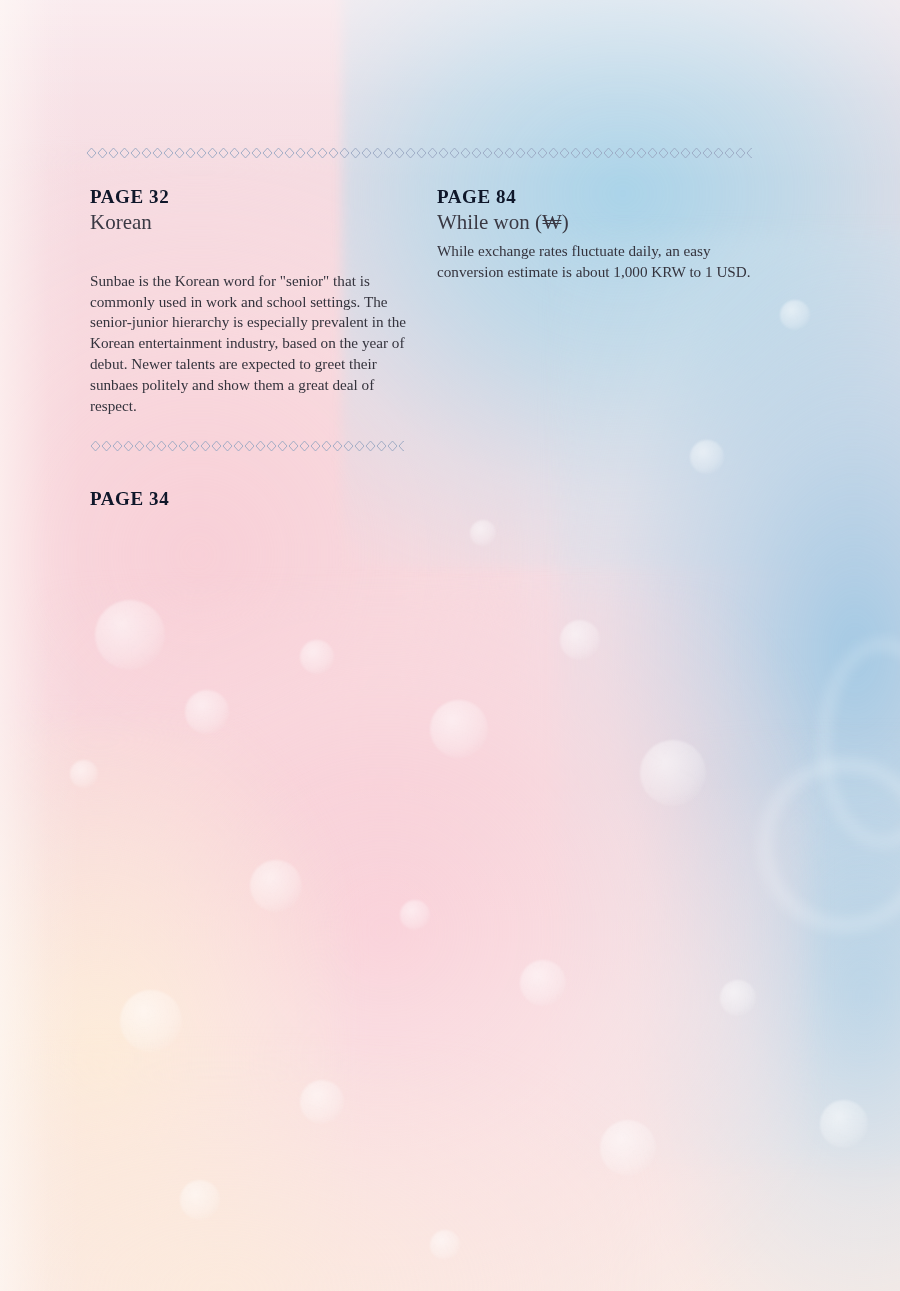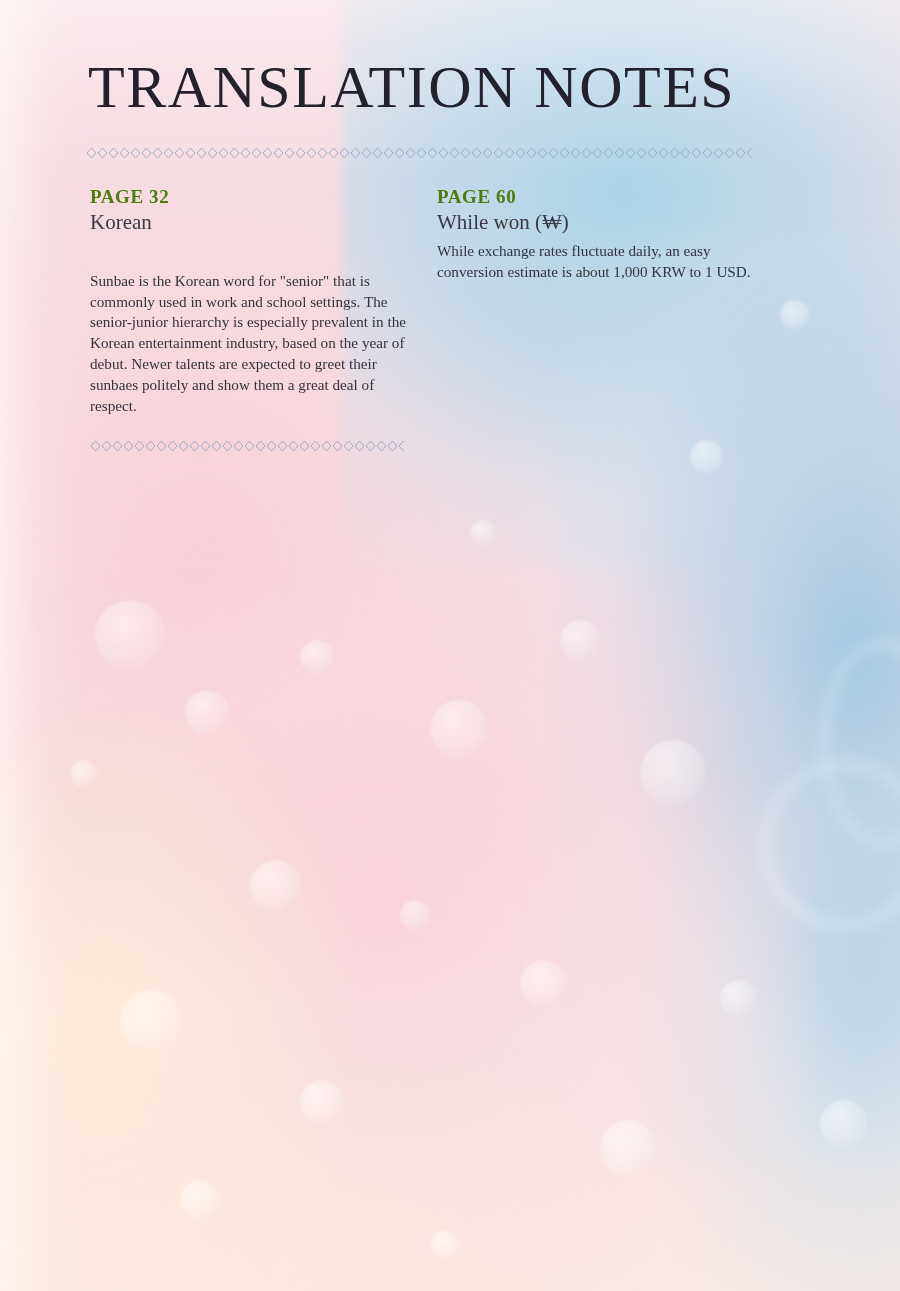--- a/index.html
+++ b/index.html
@@ -211,21 +211,21 @@
   }
   .col-left { left: 90px; top: 186px; }
   .col-right { left: 437px; top: 186px; width: 318px; }
   .col-left2 { left: 90px; top: 488px; }
 
   .note-page {
     font-family: "Liberation Serif", serif;
     font-weight: bold;
     font-size: 19px;
     letter-spacing: 0.6px;
-    color: #4d7c0f;
+    color: #0f172a;
     margin: 0 0 2px 0;
   }
   .note-term {
     font-family: "Liberation Serif", serif;
     font-size: 21px;
     color: #3a3944;
     margin: 0 0 6px 0;
     line-height: 1.18;
   }
   .note-body {
@@ -275,21 +275,20 @@
   <div class="bokeh" style="left:820px; top:1100px; width:48px; height:48px;"></div>
   <div class="bokeh" style="left:70px; top:760px; width:28px; height:28px;"></div>
   <div class="bokeh" style="left:470px; top:520px; width:26px; height:26px;"></div>
   <div class="bokeh" style="left:690px; top:440px; width:34px; height:34px;"></div>
   <div class="bokeh" style="left:780px; top:300px; width:30px; height:30px;"></div>
   <div class="bokeh" style="left:180px; top:1180px; width:40px; height:40px;"></div>
   <div class="bokeh" style="left:430px; top:1230px; width:30px; height:30px;"></div>
 
   <div class="content">
 
-    <div class="title">TRANSLATION NOTES</div>
 
     <div class="divider-main">
       <svg class="diamond-row" viewBox="0 0 666 16" preserveAspectRatio="none" aria-hidden="true">
         <defs>
           <pattern id="dchain" x="0" y="0" width="11" height="16" patternUnits="userSpaceOnUse">
             <path d="M5.5 3 L10 8 L5.5 13 L1 8 Z" fill="none" stroke="#9aa7c2" stroke-width="0.9"></path>
           </pattern>
           <linearGradient id="dfade" x1="0" y1="0" x2="1" y2="0">
             <stop offset="0%" stop-color="#b7a9c0"></stop>
             <stop offset="50%" stop-color="#9fb2cf"></stop>
@@ -306,22 +305,23 @@
       </svg>
     </div>
 
     <div class="col col-left">
       <p class="note-page">PAGE 32</p>
       <p class="note-term">Korean</p>
       <p class="note-body">Sunbae is the Korean word for "senior" that is commonly used in work and school settings. The senior-junior hierarchy is especially prevalent in the Korean entertainment industry, based on the year of debut. Newer talents are expected to greet their sunbaes politely and show them a great deal of respect.</p>
     </div>
 
     <div class="col col-right">
-      <p class="note-page">PAGE 60</p>
+      <p class="note-page">PAGE 84</p>
       <p class="note-term">While won (₩)</p>
       <p class="note-body">While exchange rates fluctuate daily, an easy conversion estimate is about 1,000 KRW to 1 USD.</p>
     </div>
 
     <div class="col col-left2">
+      <p class="note-page">PAGE 34</p>
     </div>
 
   </div>
 </div>
 
 </body></html>

